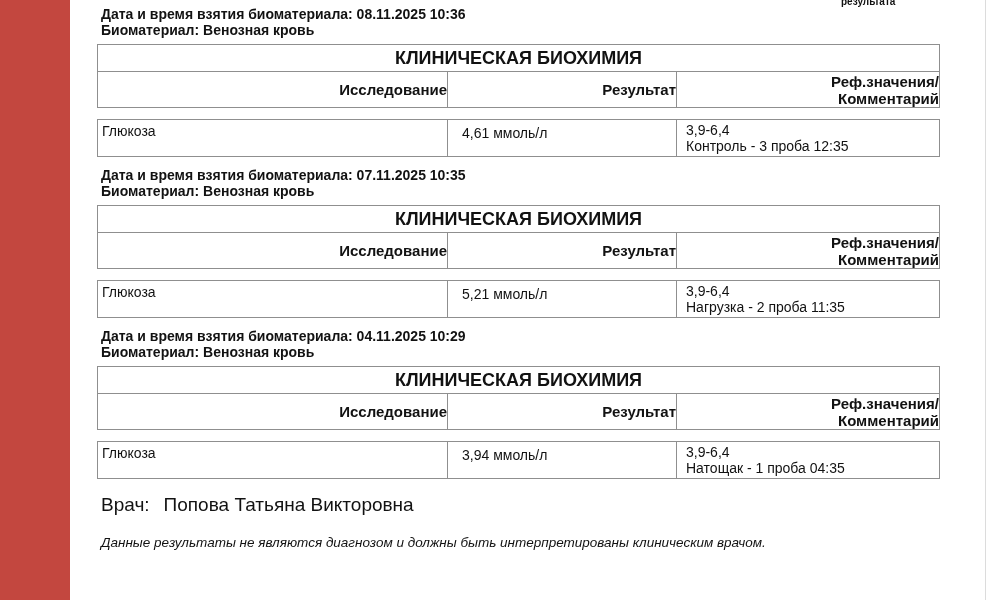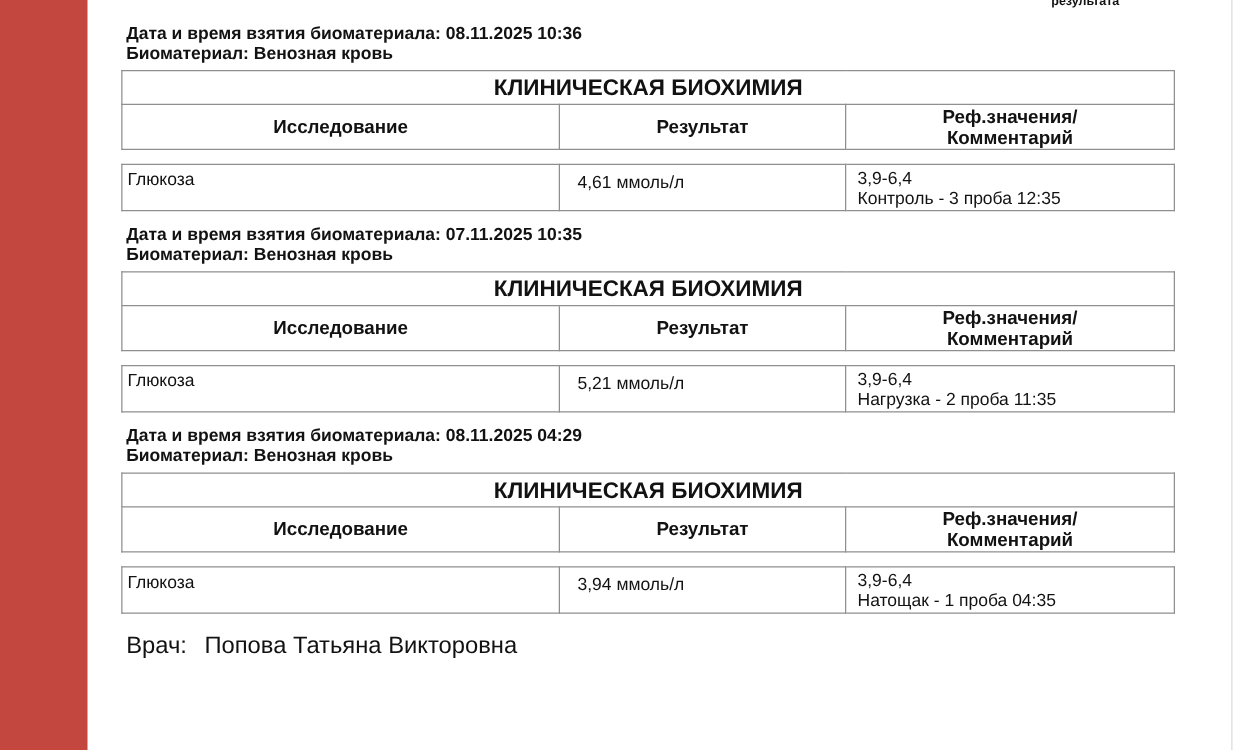--- a/index.html
+++ b/index.html
@@ -20,21 +20,21 @@
     position:absolute; left:985px; top:0;
     width:1px; height:600px;
     background:#dcdcdc;
   }
   .top-fragment {
     position:absolute; left:841px; top:-4px;
     font-size:10px; font-weight:bold; line-height:12px;
     white-space:nowrap;
   }
   .content {
-    position:absolute; left:97px; top:16px;
+    position:absolute; left:97px; top:4px;
     width:842px; padding-top:3px;
   }
   .meta {
     padding-left:4px;
     font-weight:bold;
     font-size:14px;
     line-height:15.5px;
     margin-bottom:6px;
     white-space:nowrap;
   }
@@ -42,21 +42,21 @@
   col.c1 { width:350px; }
   col.c2 { width:229px; }
   col.c3 { width:263px; }
   .hdr-table td.title {
     border:1px solid #8f8f8f;
     text-align:center; font-weight:bold;
     font-size:18px; height:26px; padding:0;
   }
   .hdr-table th {
     border:1px solid #8f8f8f;
-    font-size:15px; font-weight:bold; text-align:center;
+    font-size:15px; font-weight:bold; text-align:right;
     vertical-align:middle; height:35px; line-height:17px; padding:0;
   }
   .data-table { margin-top:11px; margin-bottom:11px; }
   .data-table td {
     border:1px solid #8f8f8f;
     font-size:14px; vertical-align:top;
     height:31px; padding:2px 0 0 0; line-height:16px;
   }
   .data-table td.test   { font-weight:normal; padding-left:4px; padding-top:3px; }
   .data-table td.result { padding-left:14px; padding-top:5px; }
@@ -164,21 +164,21 @@
           <div>3,9-6,4</div>
           <div>Нагрузка - 2 проба 11:35</div>
         </td>
       </tr>
     </tbody>
       </table>
   </section>
 
   <section>
     <div class="meta">
-      <div>Дата и время взятия биоматериала: 08.11.2025 04:29</div>
+      <div>Дата и время взятия биоматериала: 04.11.2025 10:29</div>
       <div>Биоматериал: Венозная кровь</div>
     </div>
     <table class="hdr-table">
       <colgroup>
           <col class="c1">
           <col class="c2">
           <col class="c3">
         </colgroup>
       <tbody>
           <tr>
@@ -210,14 +210,15 @@
         </td>
       </tr>
     </tbody>
       </table>
   </section>
 
   <div class="doctor">
     <span>Врач:</span><span class="name">Попова Татьяна Викторовна</span>
   </div>
 
+  <div class="disclaimer">Данные результаты не являются диагнозом и должны быть интерпретированы клиническим врачом.</div>
 
 </div>
 
 </body></html>

